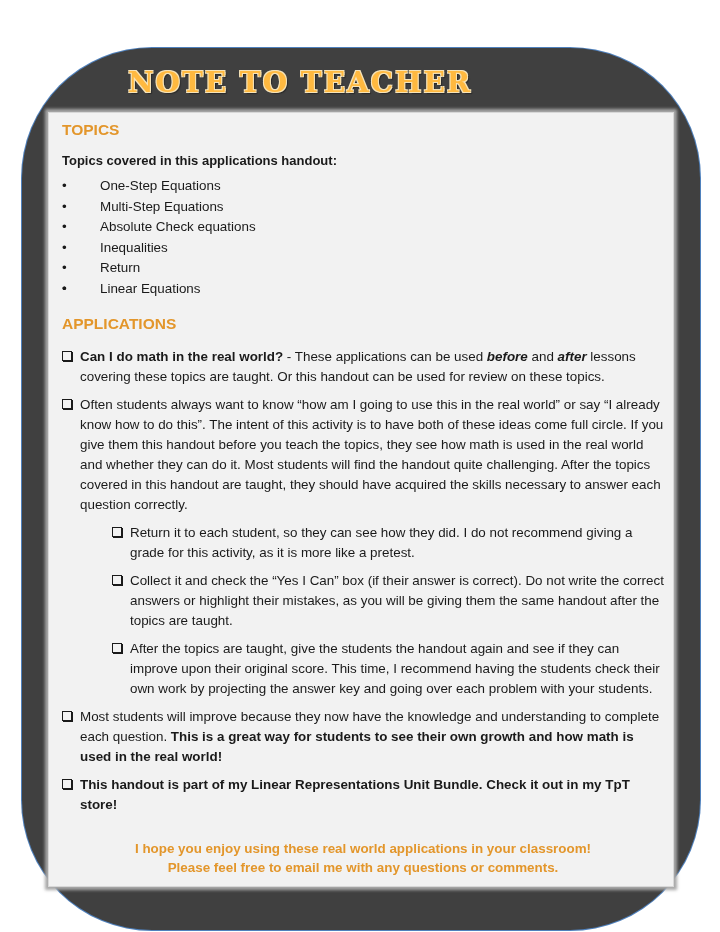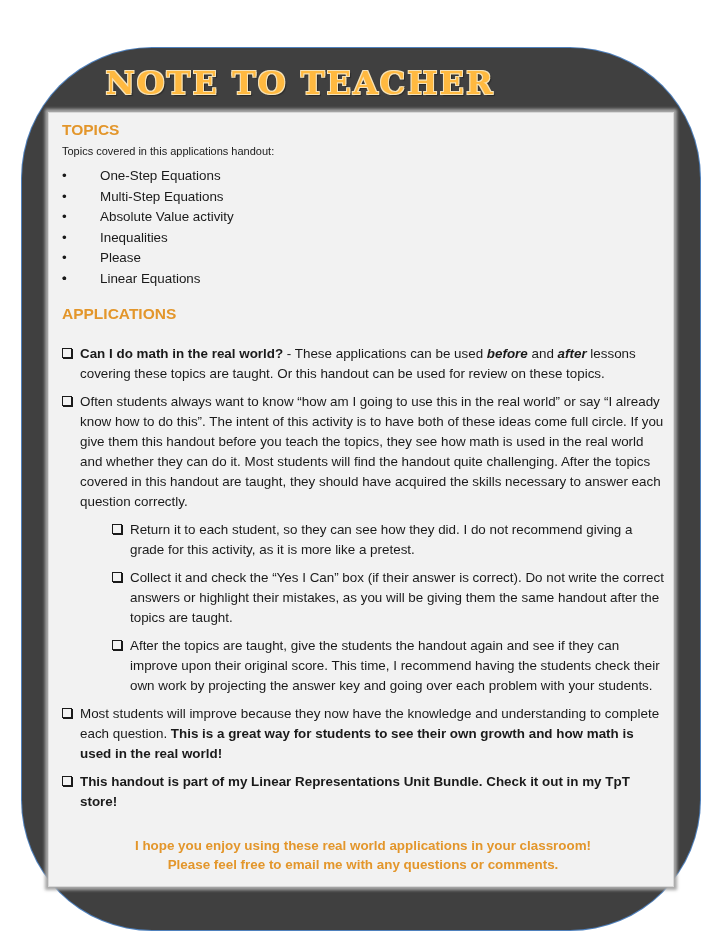--- a/index.html
+++ b/index.html
@@ -25,21 +25,21 @@
       box-shadow: 0 0 0 1px #4f81bd;
     }
     .title {
       position: absolute;
       left: 0;
       top: 62px;
       width: 600px;
       text-align: center;
       font-family: "DejaVu Serif", serif;
       font-weight: bold;
-      font-size: 32px;
+      font-size: 28px;
       letter-spacing: 2px;
       color: #ffb940;
       text-shadow:
         -1px -1px 0 #f6e3b8, 1px -1px 0 #f6e3b8,
         -1px 1px 0 #f6e3b8, 1px 1px 0 #f6e3b8,
         2px 2px 1px #2a2a2a;
       line-height: 42px;
     }
     .panel {
       position: absolute;
@@ -62,23 +62,23 @@
       line-height: 20px;
     }
     .section-heading {
       color: #e3962b;
       font-weight: bold;
       font-size: 15.5px;
       margin: 0;
       line-height: 22px;
     }
     .subheading {
-      font-weight: normal;
-      font-size: 11px;
-      margin: 0 0 5px 0;
+      font-weight: bold;
+      font-size: 13px;
+      margin: 10px 0 5px 0;
     }
     ul.topics {
       list-style: none;
       margin: 0;
       padding: 0;
     }
     ul.topics li {
       position: relative;
       padding-left: 38px;
       line-height: 20.5px;
@@ -143,30 +143,30 @@
 
 <div class="panel">
   <div class="content">
 
     <h2 class="section-heading">TOPICS</h2>
     <div class="subheading">Topics covered in this applications handout:</div>
 
     <ul class="topics">
       <li><span class="bullet">•</span><span>One-Step Equations</span></li>
       <li><span class="bullet">•</span><span>Multi-Step Equations</span></li>
-      <li><span class="bullet">•</span><span>Absolute Value activity</span></li>
+      <li><span class="bullet">•</span><span>Absolute Check equations</span></li>
       <li><span class="bullet">•</span><span>Inequalities</span></li>
-      <li><span class="bullet">•</span><span>Please</span></li>
+      <li><span class="bullet">•</span><span>Return</span></li>
       <li><span class="bullet">•</span></li>
       <li><span class="bullet">•</span><span>Linear Equations</span></li>
     </ul>
 
     <h2 class="section-heading apps-heading">APPLICATIONS</h2>
 
-    <div class="app-item" style="margin-top:19px;">
+    <div class="app-item" style="margin-top:12px;">
       <span class="box"></span>
       <span class="b">Can I do math in the real world?</span><span> - These applications can be used </span><span class="bi">before</span><span> and </span><span class="bi">after</span><span> lessons covering these topics are taught. Or this handout can be used for review on these topics.</span>
     </div>
 
     <div class="app-item">
       <span class="box"></span>
       <span>Often students always want to know “how am I going to use this in the real world” or say “I already know how to do this”. The intent of this activity is to have both of these ideas come full circle. If you give them this handout before you teach the topics, they see how math is used in the real world and whether they can do it. Most students will find the handout quite challenging.  After the topics covered in this handout are taught, they should have acquired the skills necessary to answer each question correctly.</span>
     </div>
 
 

